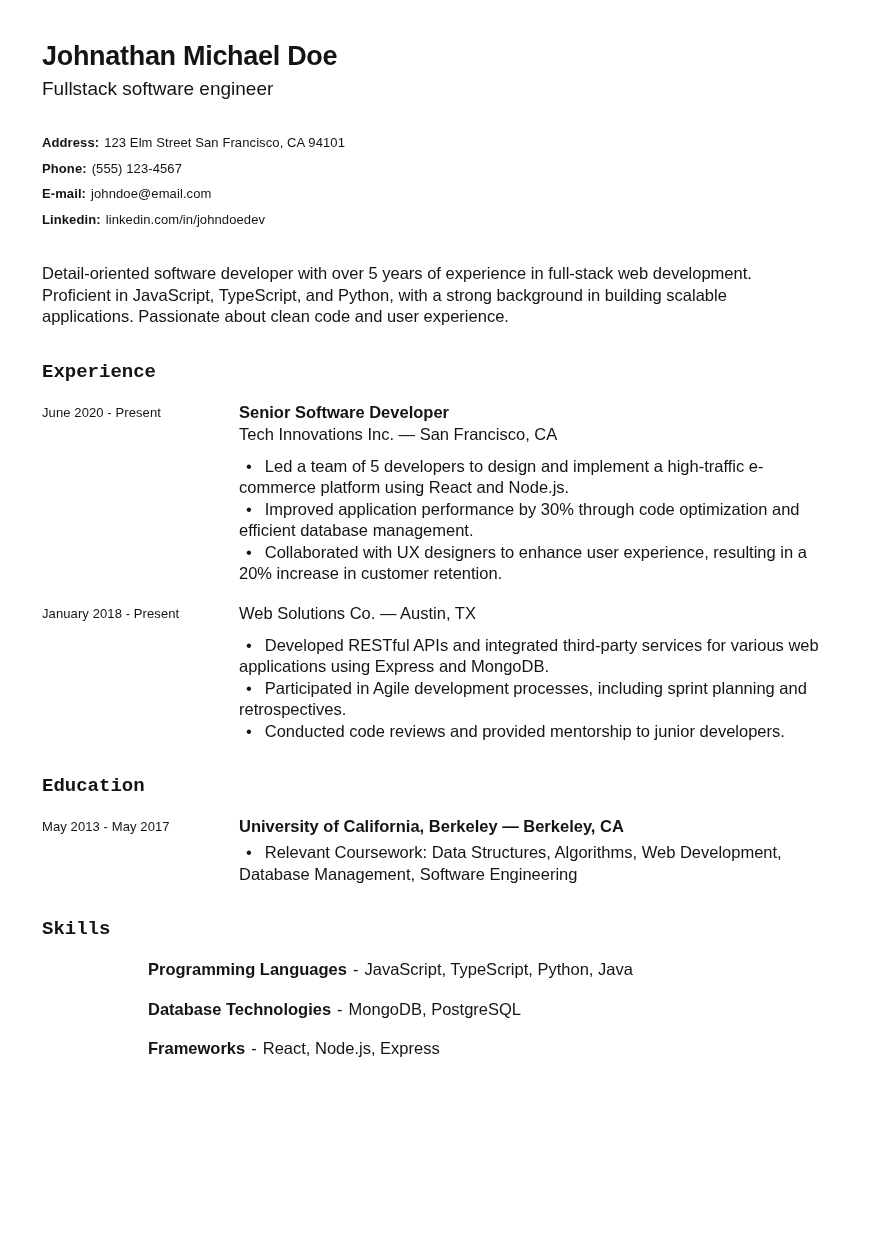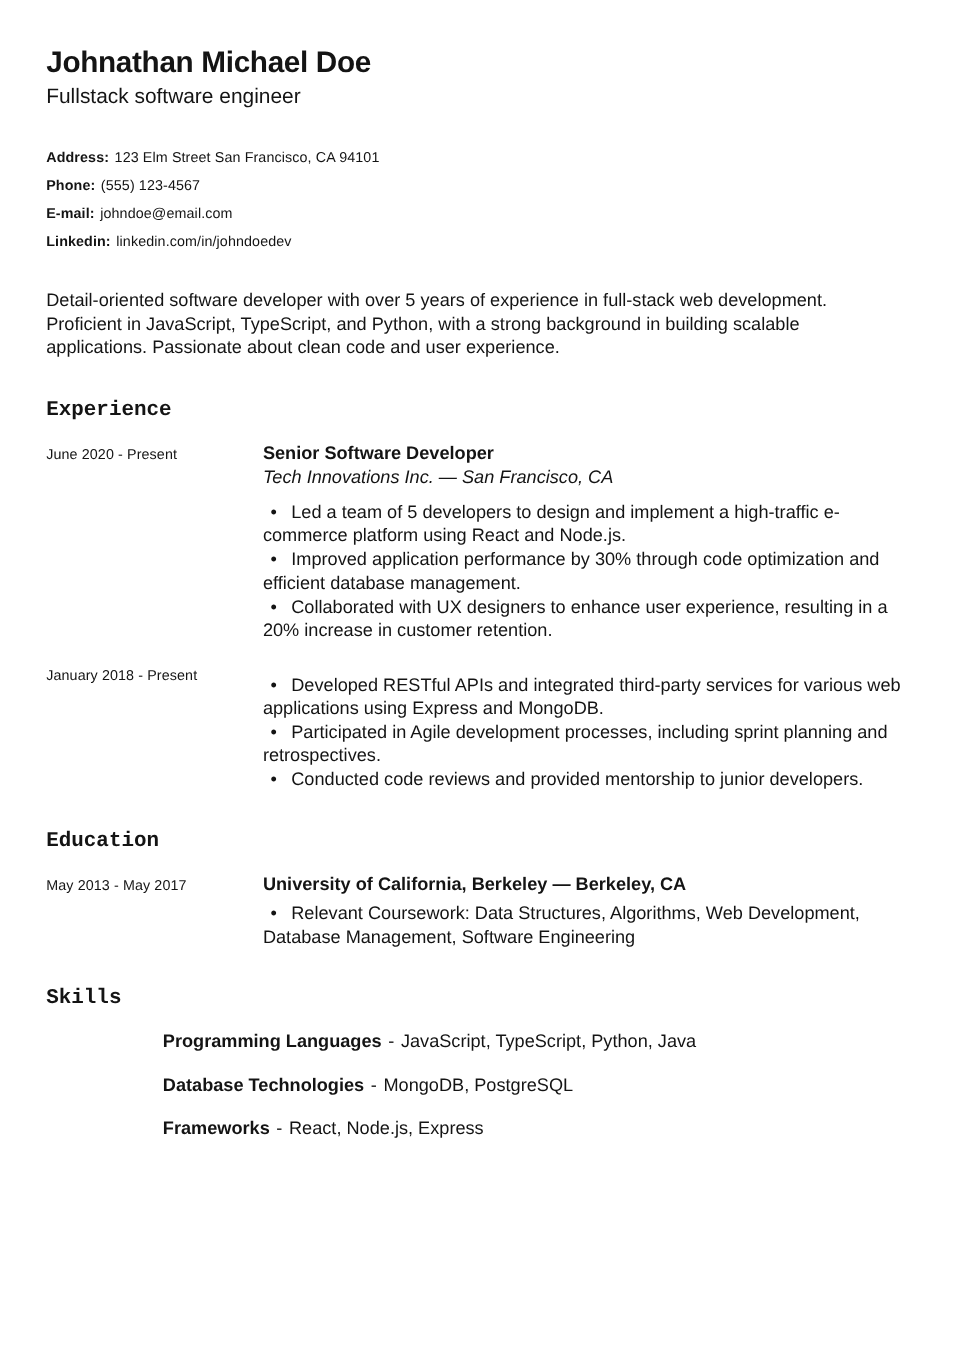--- a/index.html
+++ b/index.html
@@ -70,21 +70,20 @@
     letter-spacing: 0.1px;
   }
   .entry-body { flex: 1 1 auto; max-width: 593px; }
   .entry-role {
     font-size: 16.5px;
     font-weight: 700;
     line-height: 22px;
   }
   .entry-company {
     font-size: 16.5px;
-    font-style: italic;
     line-height: 22px;
   }
   .entry-bullets { margin-top: 11px; }
   .entry-bullets.tight { margin-top: 5px; }
   .bullet {
     font-size: 16.5px;
     line-height: 21.5px;
   }
   .bullet-glyph {
     padding-left: 7px;
@@ -147,20 +146,21 @@
   </div>
               <div class="bullet">
     <span class="bullet-glyph">•</span><span class="bullet-text">Collaborated with UX designers to enhance user experience, resulting in a 20% increase in customer retention.</span>
   </div>
             </div>
     </div>
   </div>
         <div class="entry">
     <div class="entry-dates">January 2018 - Present</div>
     <div class="entry-body">
+      <div class="entry-company">Web Solutions Co. — Austin, TX</div>
       <div class="entry-bullets">
               <div class="bullet">
     <span class="bullet-glyph">•</span><span class="bullet-text">Developed RESTful APIs and integrated third-party services for various web applications using Express and MongoDB.</span>
   </div>
               <div class="bullet">
     <span class="bullet-glyph">•</span><span class="bullet-text">Participated in Agile development processes, including sprint planning and retrospectives.</span>
   </div>
               <div class="bullet">
     <span class="bullet-glyph">•</span><span class="bullet-text">Conducted code reviews and provided mentorship to junior developers.</span>
   </div>

